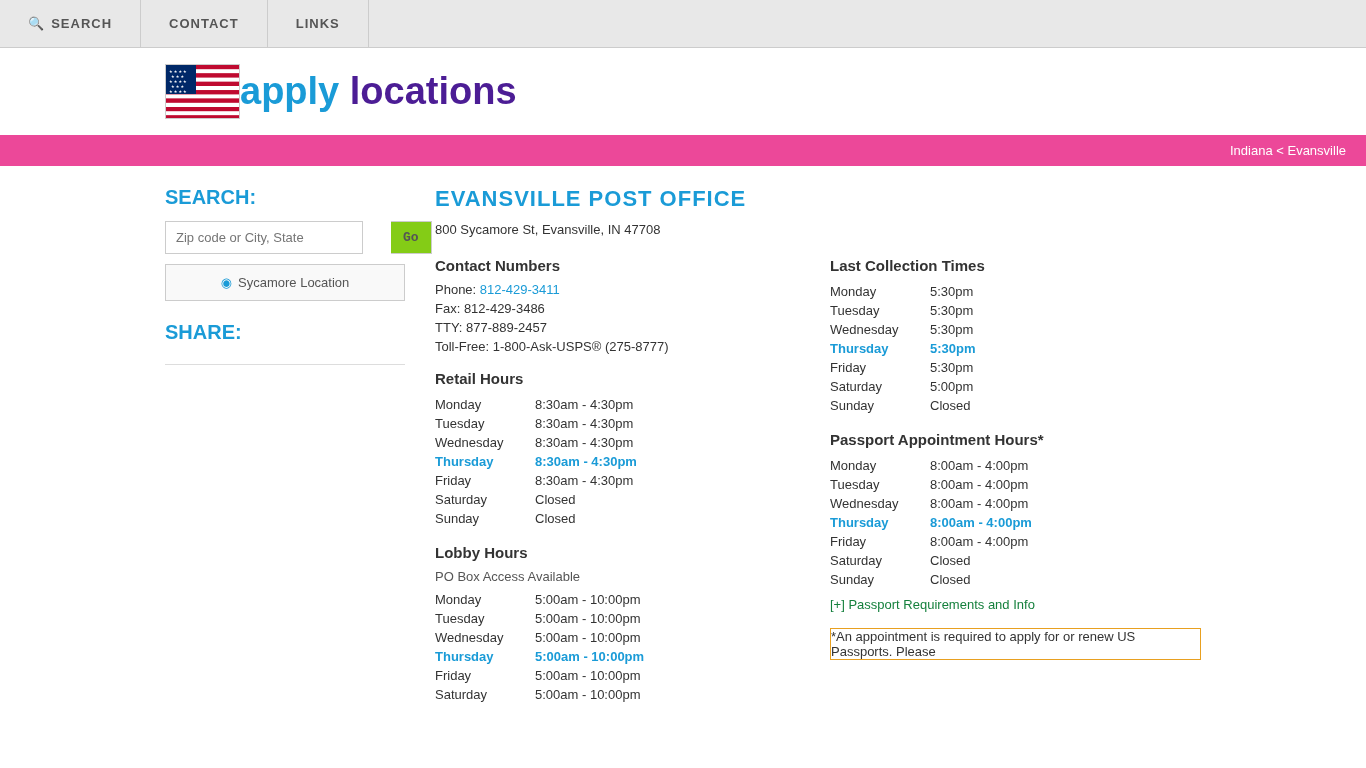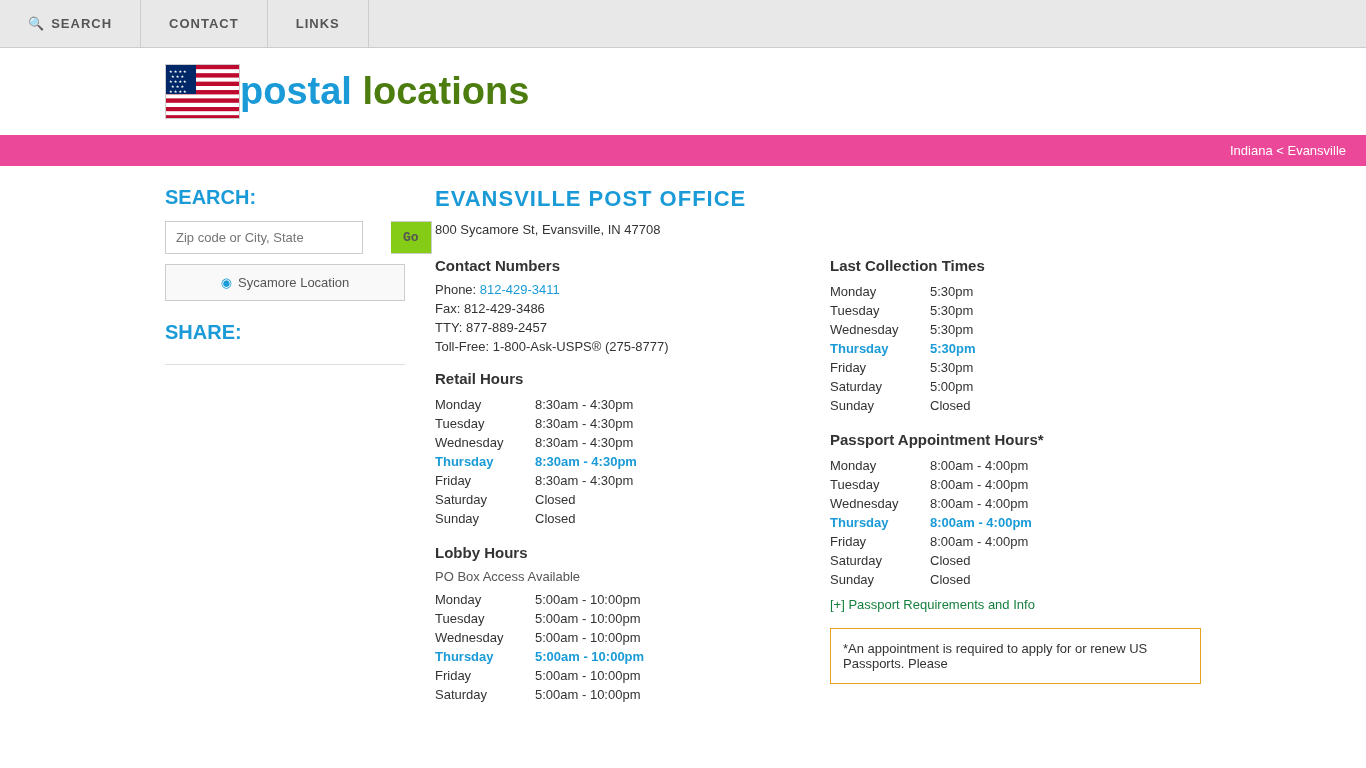--- a/index.html
+++ b/index.html
@@ -184,21 +184,20 @@
       text-decoration: none;
     }
     .contact-line {
       font-size: 13px;
       margin-bottom: 4px;
     }
 
     .passport-note {
       border: 1px solid #e8a020;
       background: #fff;
-      padding: 12px;
       font-size: 13px;
       color: #333;
       margin-top: 16px;
     }
     .passport-link {
       color: #15803d;
       text-decoration: none;
       display: block;
       margin-top: 8px;
       font-size: 13px;
@@ -249,21 +248,21 @@
       <rect width="30" height="29" fill="#002868"></rect>
 
       <text x="3" y="8" fill="#fff" font-size="4">★ ★ ★ ★</text>
       <text x="5" y="13" fill="#fff" font-size="4">★ ★ ★</text>
       <text x="3" y="18" fill="#fff" font-size="4">★ ★ ★ ★</text>
       <text x="5" y="23" fill="#fff" font-size="4">★ ★ ★</text>
       <text x="3" y="28" fill="#fff" font-size="4">★ ★ ★ ★</text>
     </svg>
   </div>
   <div class="logo-text">
-    <span>postal </span><span style="color:#4d7c0f; font-weight:bold;">locations</span>
+    <span>apply </span><span style="color:#4c1d95; font-weight:bold;">locations</span>
   </div>
 </header>
 
 <div class="breadcrumb-bar">
   <a>Indiana</a>
   <span> &lt; </span>
   <span>Evansville</span>
 </div>
 
 <div class="main-container">

